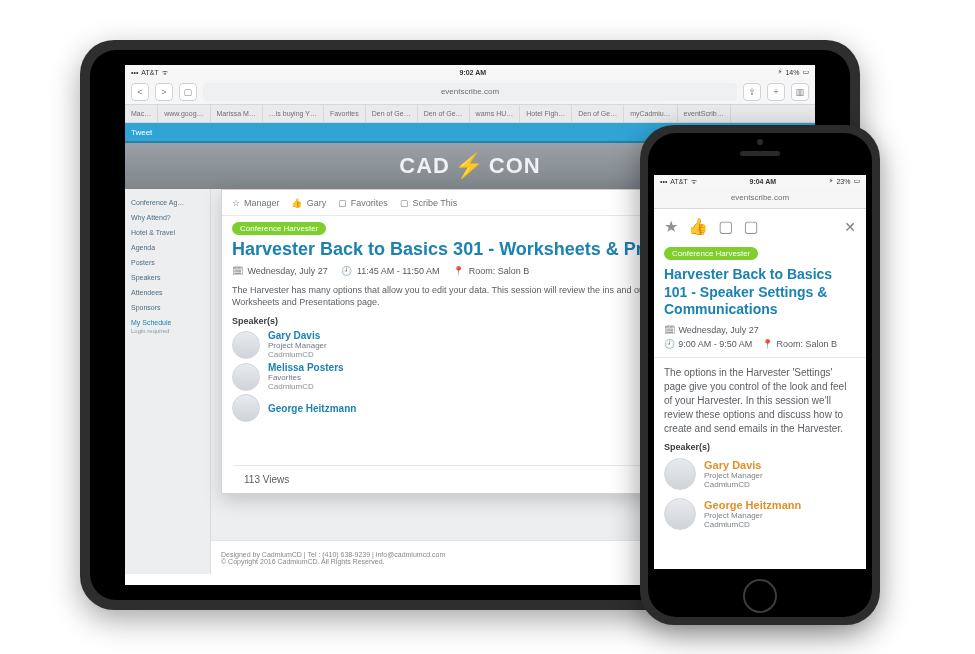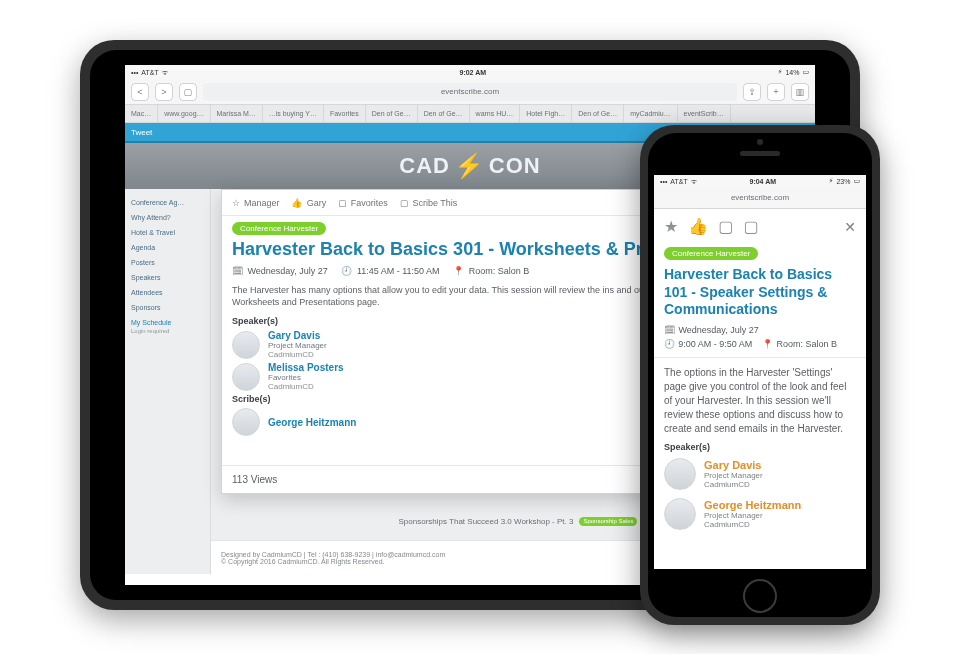--- a/index.html
+++ b/index.html
@@ -63,21 +63,21 @@
   .metaline .mi { display: flex; align-items: center; gap: 4px; }
 
   .desc { font-size: 9px; color: #5a5e63; margin: 4px 10px 8px; line-height: 1.35; }
   .section-h { font-size: 9px; font-weight: 700; color: #3a3d41; margin: 2px 10px 4px; }
   .speaker-row { display: flex; align-items: center; gap: 8px; margin: 3px 10px; }
   .avatar { width: 28px; height: 28px; border-radius: 50%; background: linear-gradient(#e8ebee,#cfd4d9); border: 1px solid #d2d6da; }
   .speaker-row .nm { color: #1b82b1; font-size: 10px; font-weight: 600; }
   .speaker-row .rl { font-size: 8px; color: #72777c; }
   .speaker-row .co { font-size: 8px; color: #8a8f94; }
 
-  .modal-footer { position: absolute; bottom: 0; left: 0; right: 0; height: 28px; background: #fff; border-top: 1px solid #e6e8ea; display: flex; align-items: center; padding: 0 10px; font-size: 10px; color: #595d62; }
+  .modal-footer { position: absolute; bottom: 0; left: 12px; right: 0; height: 28px; background: #fff; border-top: 1px solid #e6e8ea; display: flex; align-items: center; padding: 0 10px; font-size: 10px; color: #595d62; }
   .attendees-btn { margin-left: auto; background: #31a4d6; color: #fff; border-radius: 14px 0 0 14px; padding: 5px 10px; font-size: 9px; display: flex; align-items: center; gap: 4px; }
 
   .below-modal { position: absolute; left: 10px; right: 0; bottom: 44px; font-size: 8px; color: #6b6f75; padding: 4px 110px; display:flex; justify-content:center; gap:6px; }
   .tiny-badge { background:#7ecf2e; color:#fff; font-size:6px; border-radius:6px; padding:1px 4px; }
 
   .ipad-footer { position: absolute; left: 0; right: 0; bottom: 0; height: 34px; background: #fff; border-top: 1px solid #e1e3e5; display: flex; align-items: center; padding: 0 10px; font-size: 7px; color: #84898e; }
   .ipad-footer .social { margin-left: auto; display: flex; gap: 4px; }
   .ipad-footer .sico { width: 14px; height: 14px; border-radius: 50%; background: #2b6da9; color:#fff; display:flex;align-items:center;justify-content:center;font-size:8px; }
 
   
@@ -246,41 +246,36 @@
           </div>
           <div class="speaker-row">
             <div class="avatar"></div>
             <div>
               <div class="nm">Melissa Posters</div>
               <div class="rl">Favorites</div>
               <div class="co">CadmiumCD</div>
             </div>
           </div>
 
-          <div class="section-h">Scribe(s)</div>
           <div class="speaker-row">
             <div class="avatar"></div>
             <div>
               <div class="nm">George Heitzmann</div>
             </div>
           </div>
 
           <div class="modal-footer">
             <span>113 Views</span>
             <div class="attendees-btn">
               <span>👥</span>
               <span>Attendees</span>
             </div>
           </div>
         </div>
 
-        <div class="below-modal">
-          <span>Sponsorships That Succeed 3.0 Workshop - Pt. 3</span>
-          <span class="tiny-badge">Sponsorship Sales</span>
-        </div>
 
         <div class="ipad-footer">
           <div>
             <div>Designed by CadmiumCD  |  Tel : (410) 638-9239  |  info@cadmiumcd.com</div>
             <div>© Copyright 2016 CadmiumCD. All Rights Reserved.</div>
           </div>
           <div class="social">
             <div class="sico">f</div>
             <div class="sico" style="background:#5ea9dd">t</div>
           </div>

